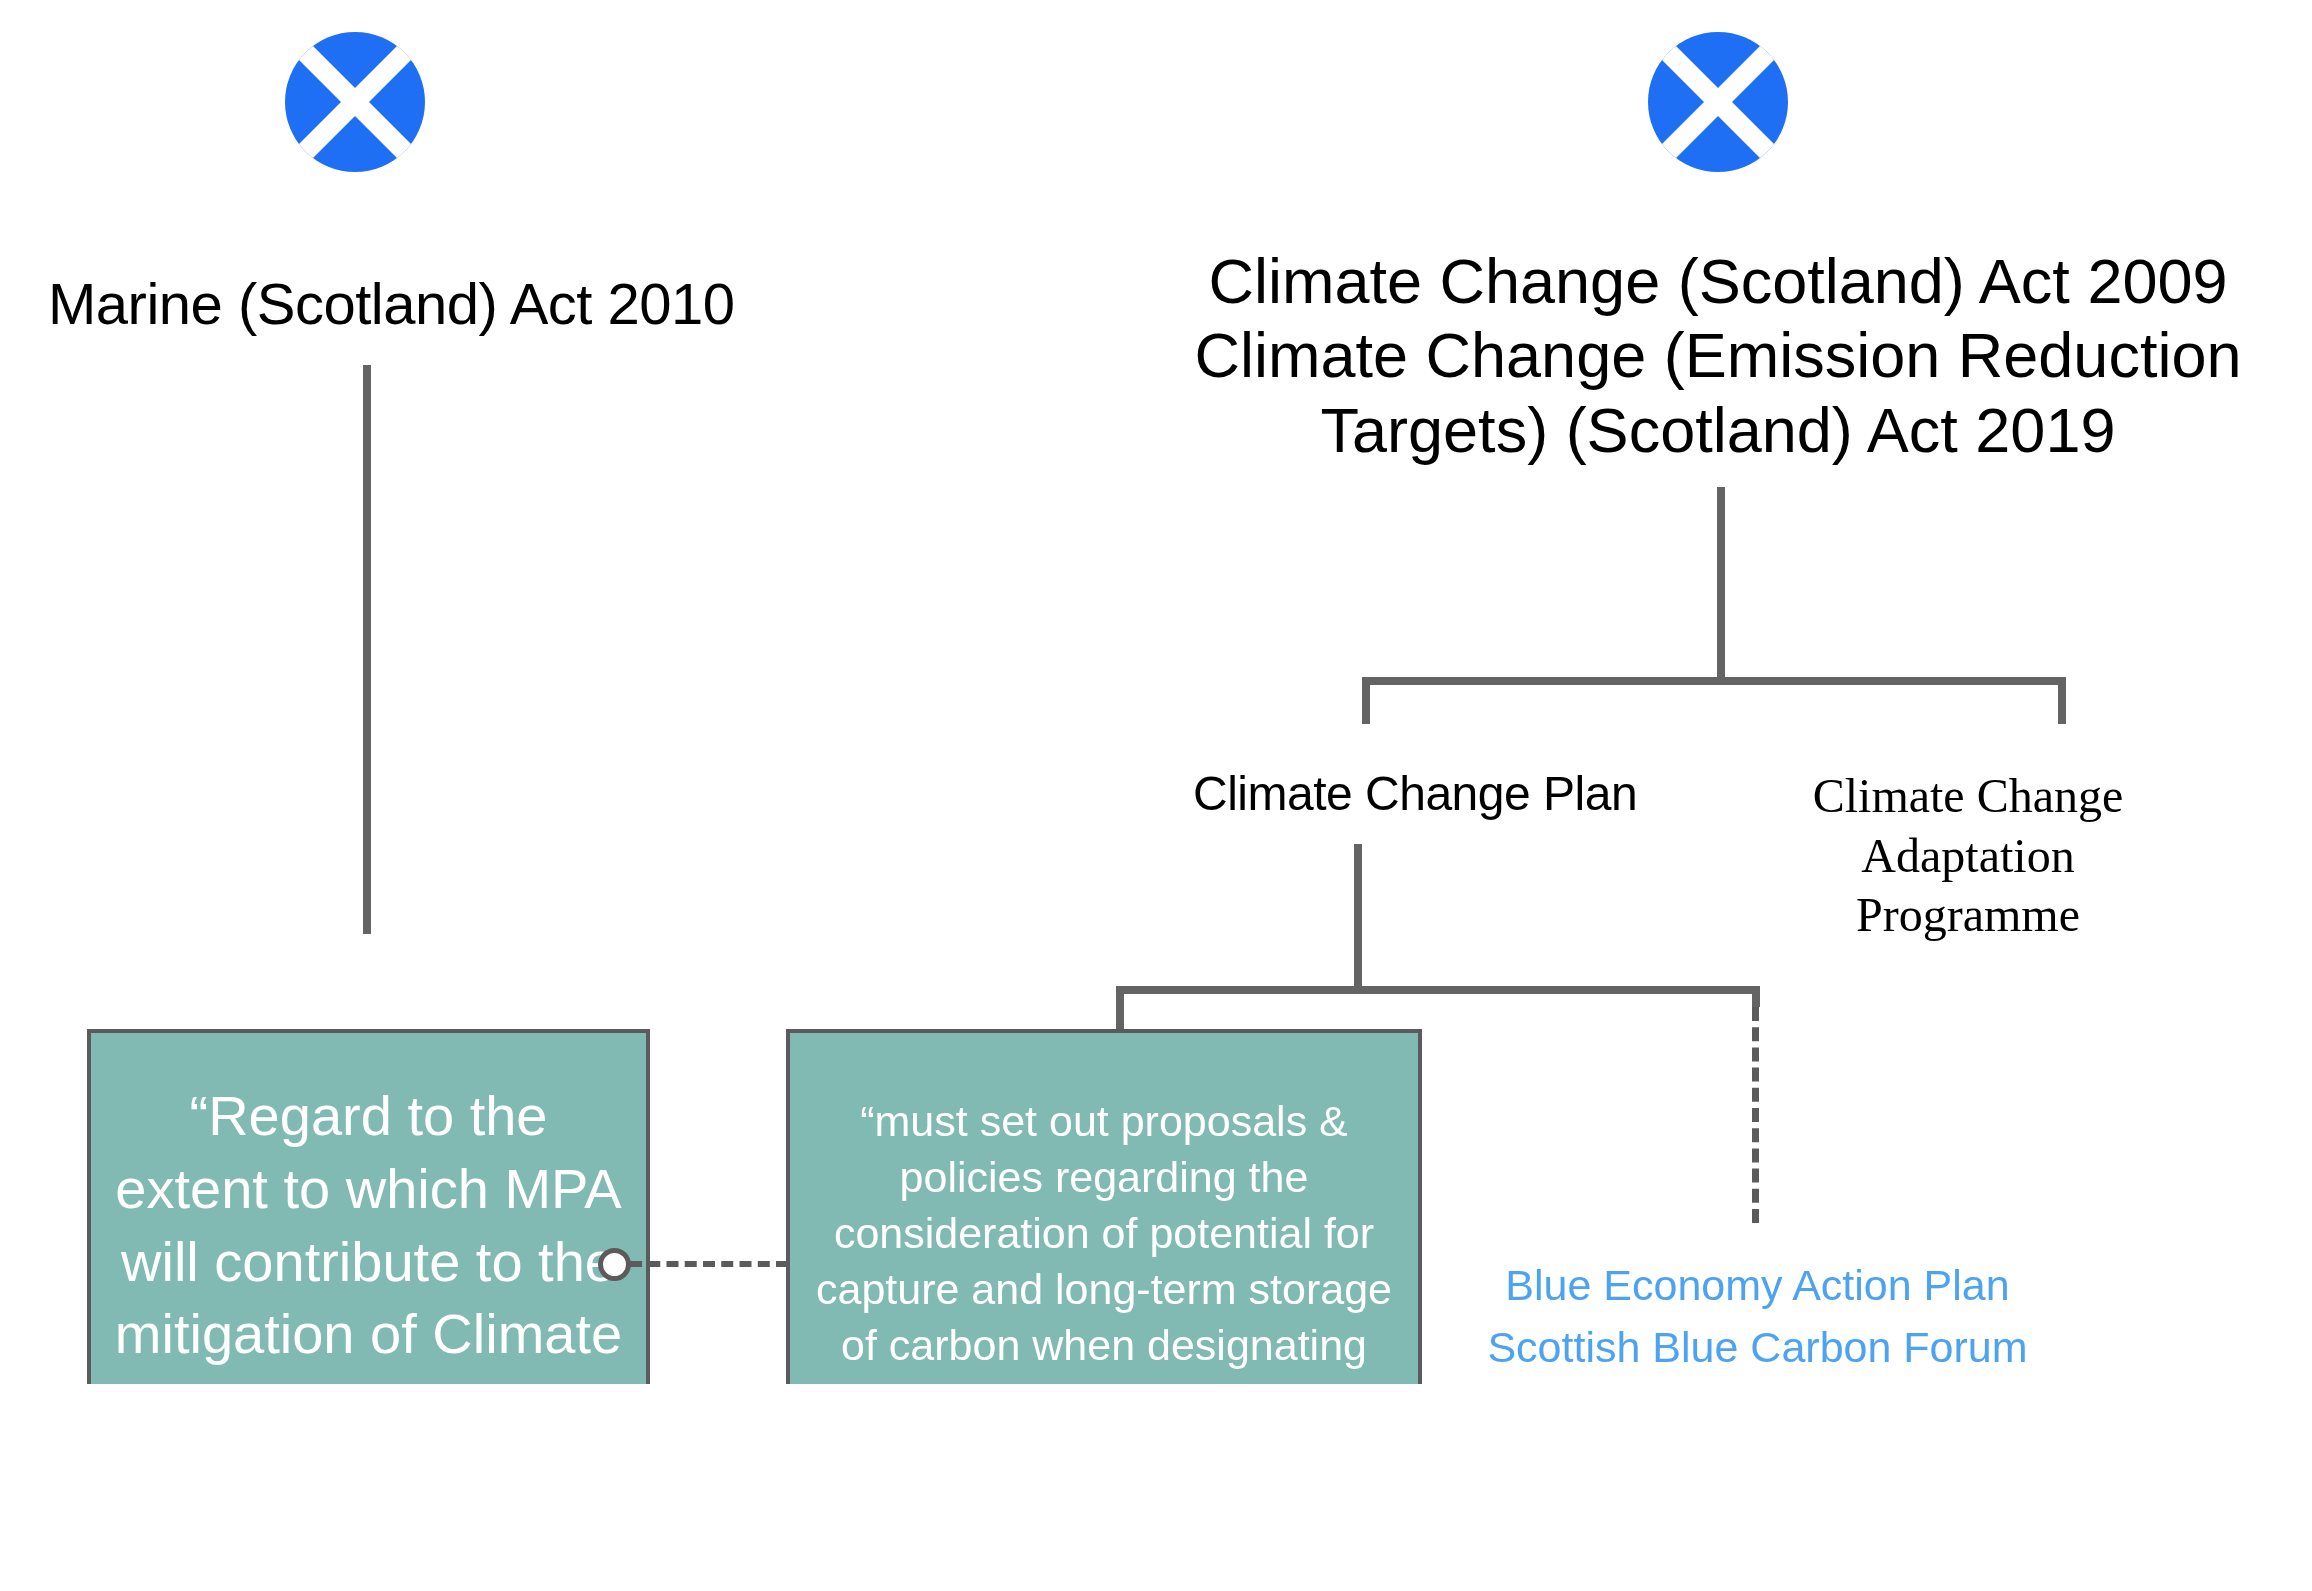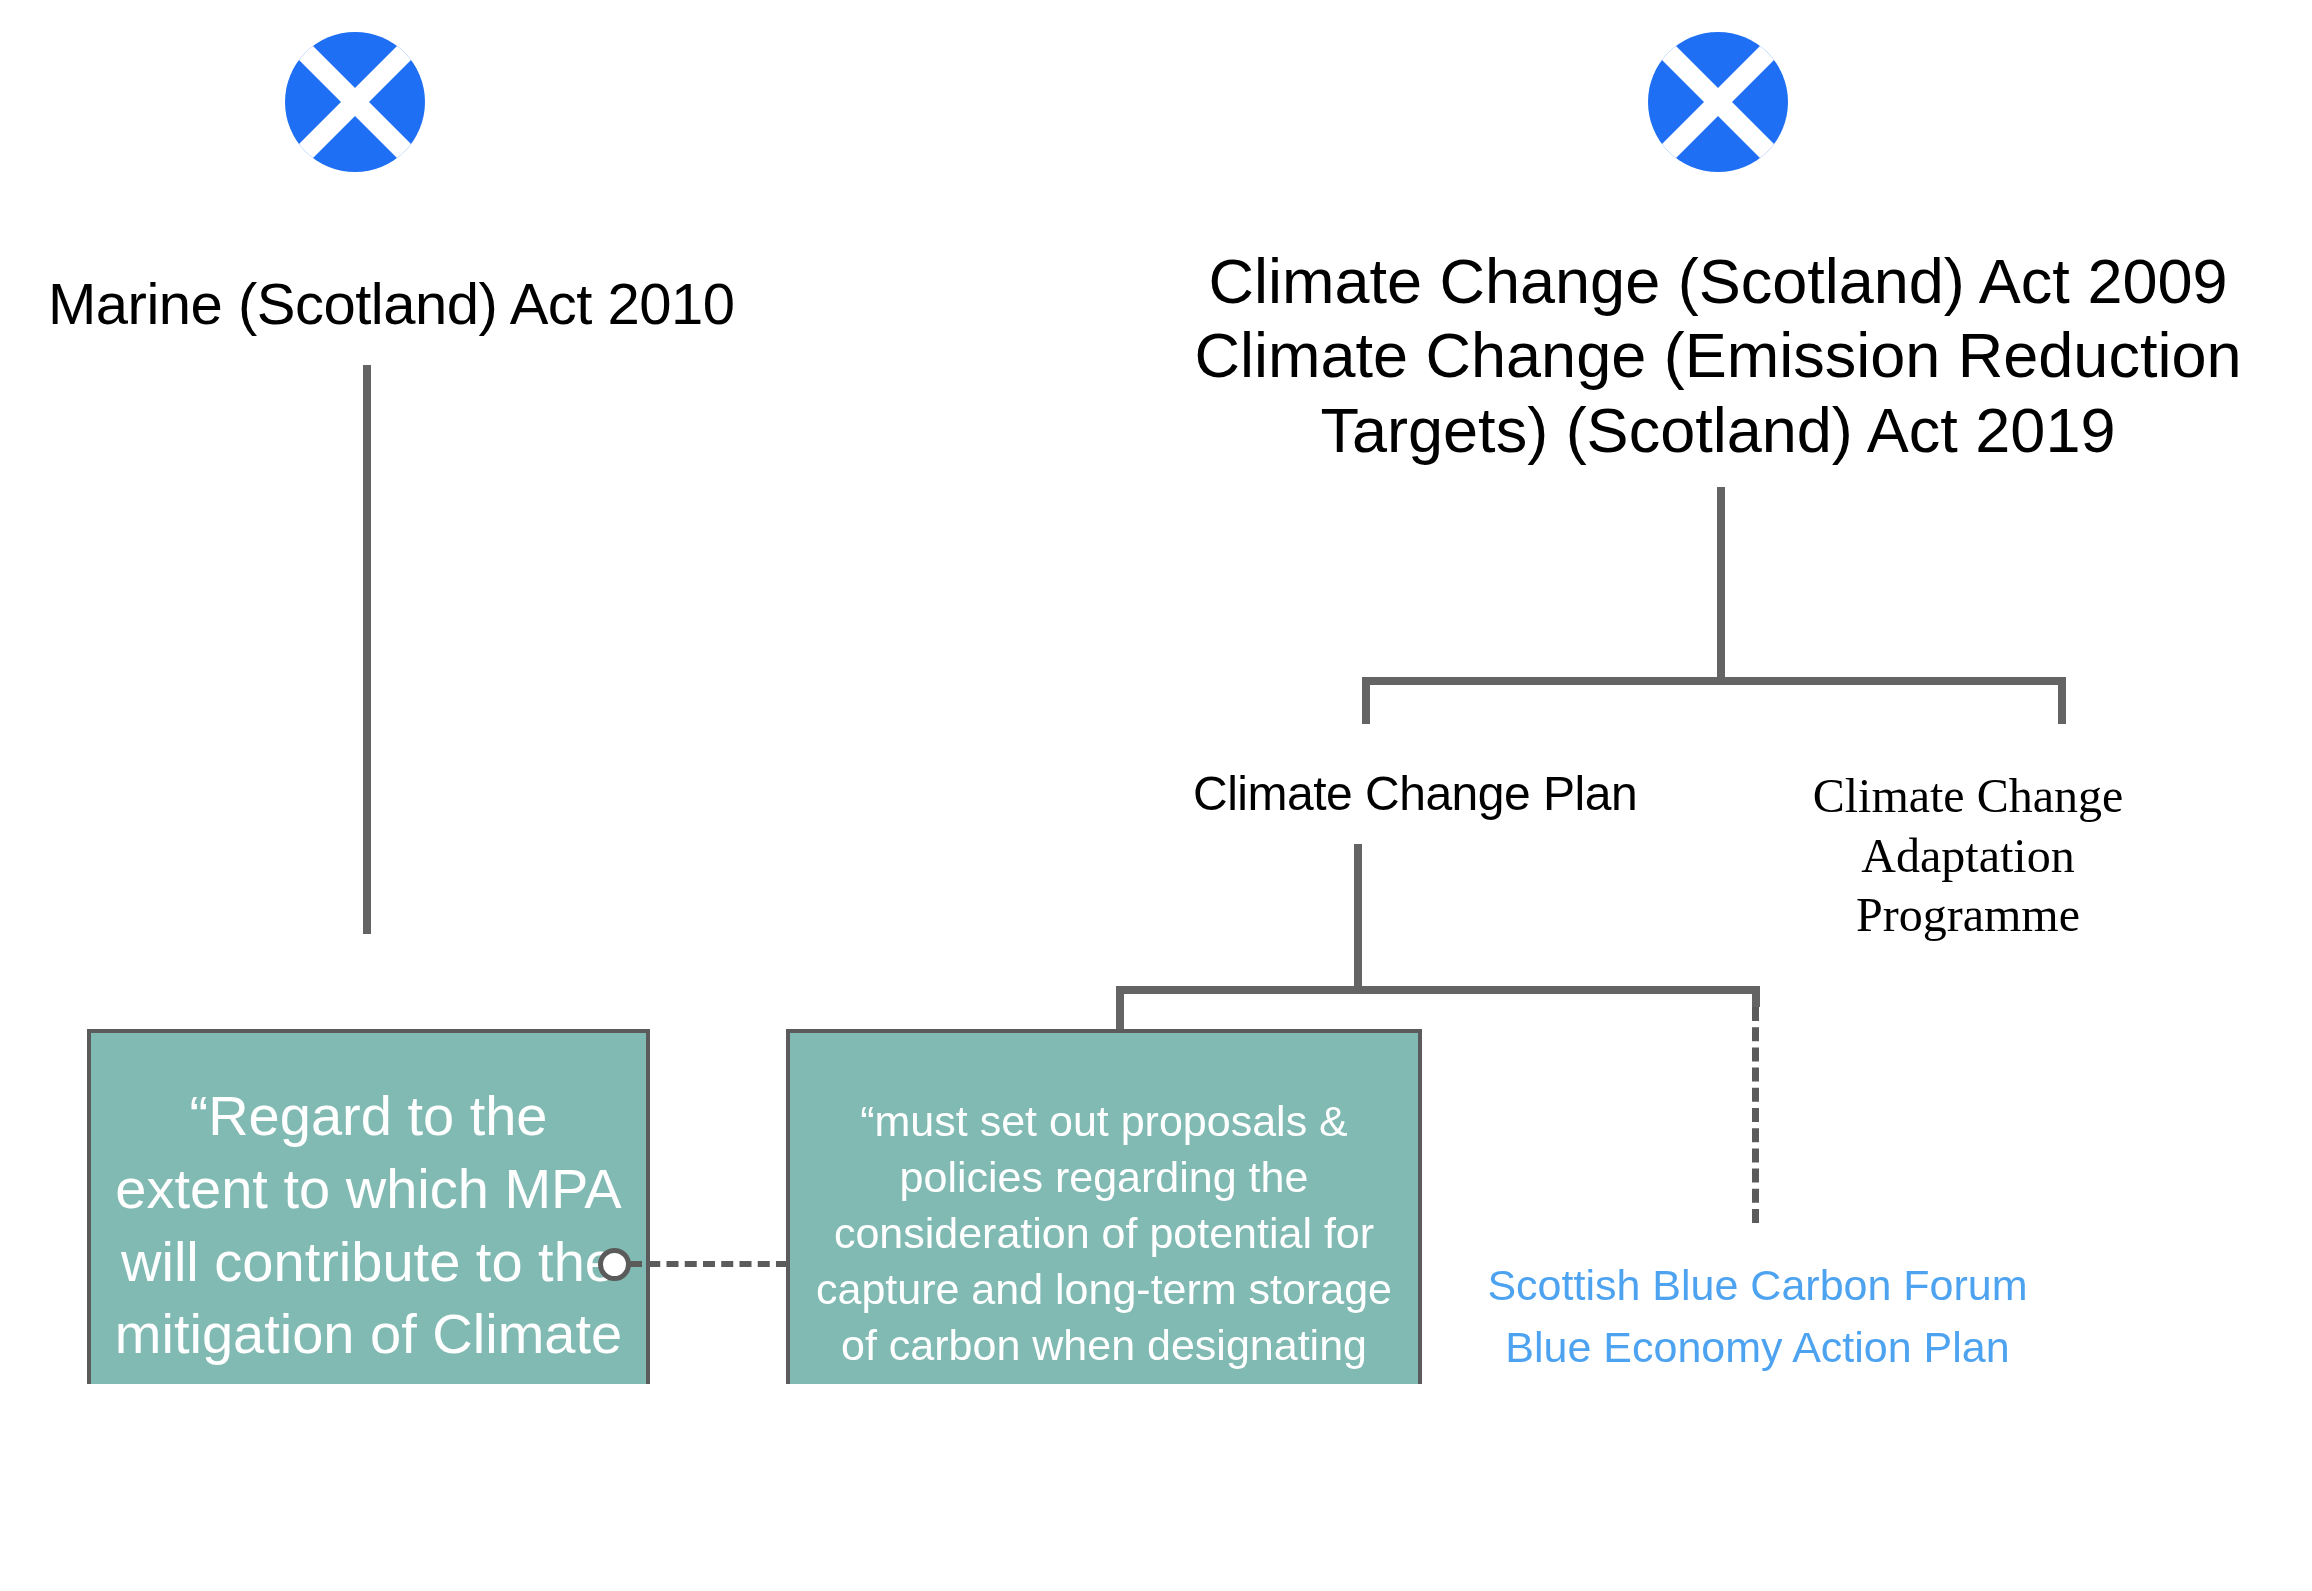--- a/index.html
+++ b/index.html
@@ -171,18 +171,18 @@
 
   <div class="node-dot" style="left:598px; top:1248px; width:33px; height:33px;"></div>
 
   <div class="line-h-dashed" style="left:630px; top:1261px; width:158px;"></div>
 
   <div class="quote-box" style="left:786px; top:1029px; width:636px; height:466px; font-size:43px;">
     <span>“must set out proposals &amp; policies regarding the consideration of potential for capture and long-term storage of carbon when designating MPAs under S.67 of MSA”</span>
   </div>
 
   <div class="link-list" style="left:1464px; top:1254px; width:587px; font-size:43px;">
+    <span>Blue Economy Action Plan</span>
     <span>Scottish Blue Carbon Forum</span>
-    <span>Blue Economy Action Plan</span>
   </div>
 
 </div>
 
 
 </body></html>

